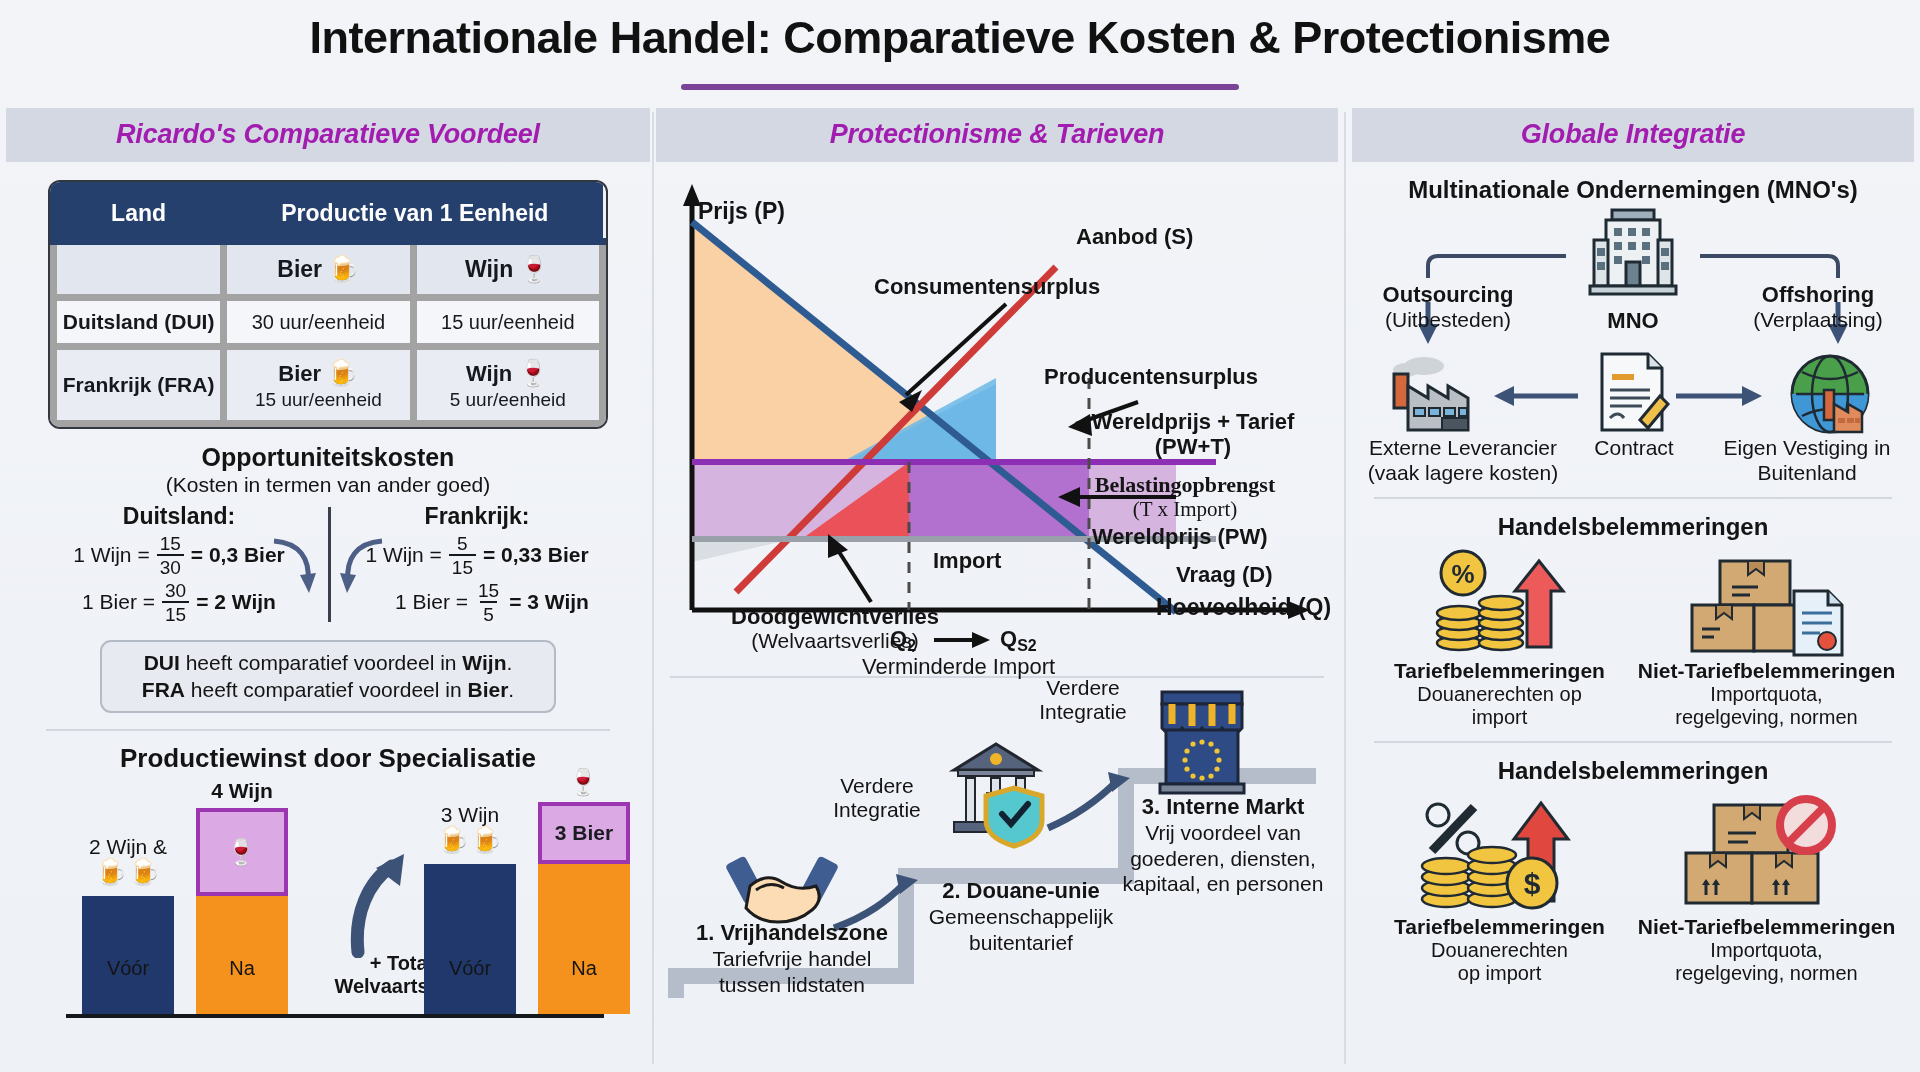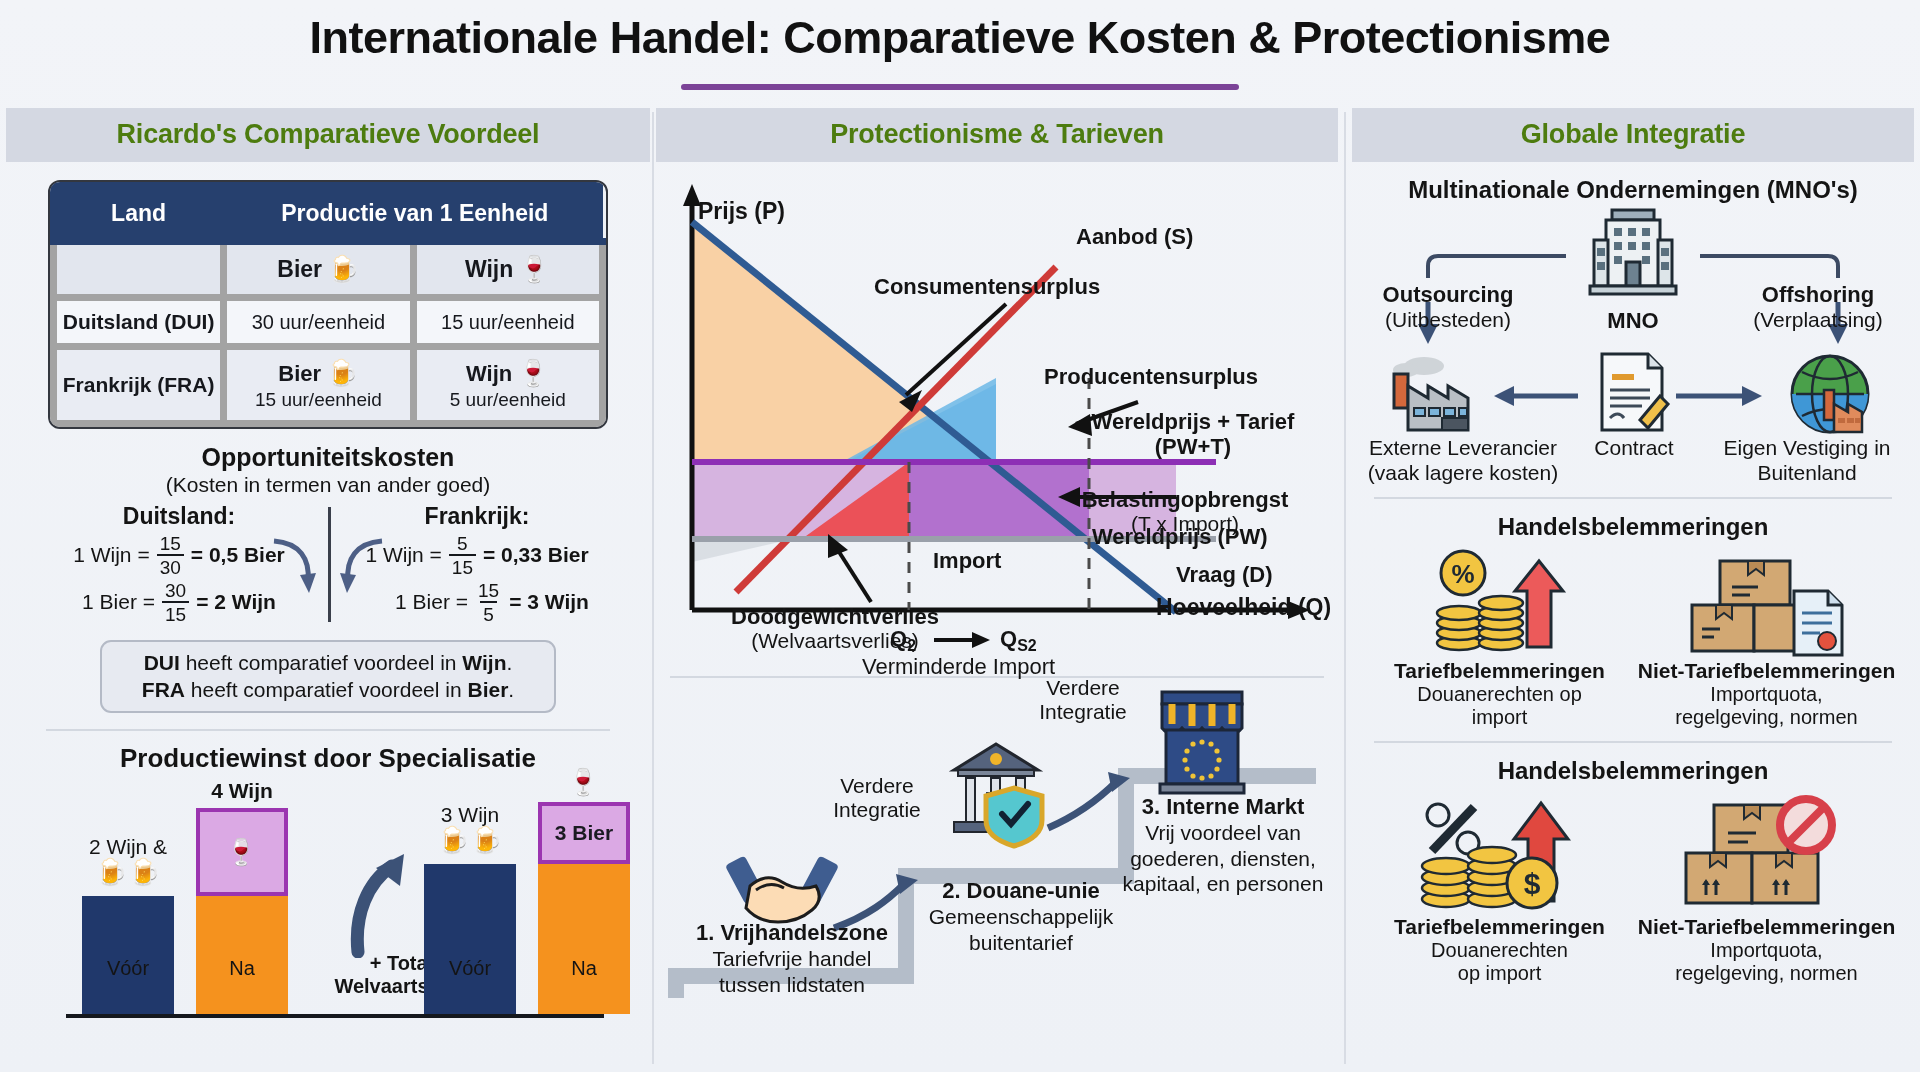--- a/index.html
+++ b/index.html
@@ -24,21 +24,21 @@
   
   .col{ position:absolute; top:108px; bottom:6px; }
   .col-left  { left:6px;   width:644px; }
   .col-mid   { left:656px; width:682px; }
   .col-right { left:1352px;width:562px; }
 
   .vdiv{ position:absolute; top:112px; bottom:8px; width:2px; background:#d8dce4; }
 
   .panel-head{
     background:#d4d8e2; text-align:center; font-size:27px; font-weight:bold;
-    color:#4d7c0f; padding:11px 0 12px; letter-spacing:-.2px;
+    color:#a21caf; padding:11px 0 12px; letter-spacing:-.2px;font-style:italic;
   }
 
   
   .lp{ padding:0 24px; position:relative; }
   .ric-table{
     margin:18px 18px 0 18px; border:2px solid #33373f; border-radius:12px;
     overflow:hidden; background:#eef1f6;
   }
   .ric-table table{ border-collapse:collapse; width:100%; }
   .ric-table th, .ric-table td{
@@ -207,21 +207,21 @@
         <div class="opp-divider"></div>
 
         <div class="opp-col">
           <h4>Duitsland:</h4>
           <div class="eq">
             <span>1 Wijn =</span>
             <span class="frac">
                 <span class="num">15</span>
                 <span class="den">30</span>
               </span>
-            <b>= 0,5 Bier</b>
+            <b>= 0,3 Bier</b>
           </div>
           <div class="eq">
             <span>1 Bier =</span>
             <span class="frac">
                 <span class="num">30</span>
                 <span class="den">15</span>
               </span>
             <b>= 2 Wijn</b>
           </div>
           <svg class="arrow-l" style="right:2px; top:34px;" width="60" height="70" viewBox="0 0 60 70">
@@ -379,21 +379,21 @@
       <div class="axis-lab" style="left:500px; top:432px;">Hoeveelheid (Q)</div>
       <div class="g-lab" style="left:420px; top:62px;">Aanbod (S)</div>
       <div class="g-lab" style="left:520px; top:400px;">Vraag (D)</div>
       <div class="g-lab" style="left:218px; top:112px;">Consumentensurplus</div>
       <div class="g-lab" style="left:388px; top:202px;">Producentensurplus</div>
 
       <div class="g-lab" style="left:412px; top:247px; text-align:center; width:250px;">
         <div>Wereldprijs + Tarief</div>
         <div>(PW+T)</div>
       </div>
-      <div class="g-lab" style="left:404px; top:325px; text-align:center; width:250px;">
+      <div class="g-lab" style="left:404px; top:310px; text-align:center; width:250px;font-family:Liberation Serif, serif;">
         <div>Belastingopbrengst</div>
         <div class="sm">(T x Import)</div>
       </div>
       <div class="g-lab" style="left:436px; top:362px;">Wereldprijs (PW)</div>
       <div class="g-lab" style="left:277px; top:386px;">Import</div>
 
       <div class="g-lab" style="left:54px; top:442px; text-align:center; width:250px;">
         <div>Doodgewichtverlies</div>
         <div class="sm">(Welvaartsverlies)</div>
       </div>

